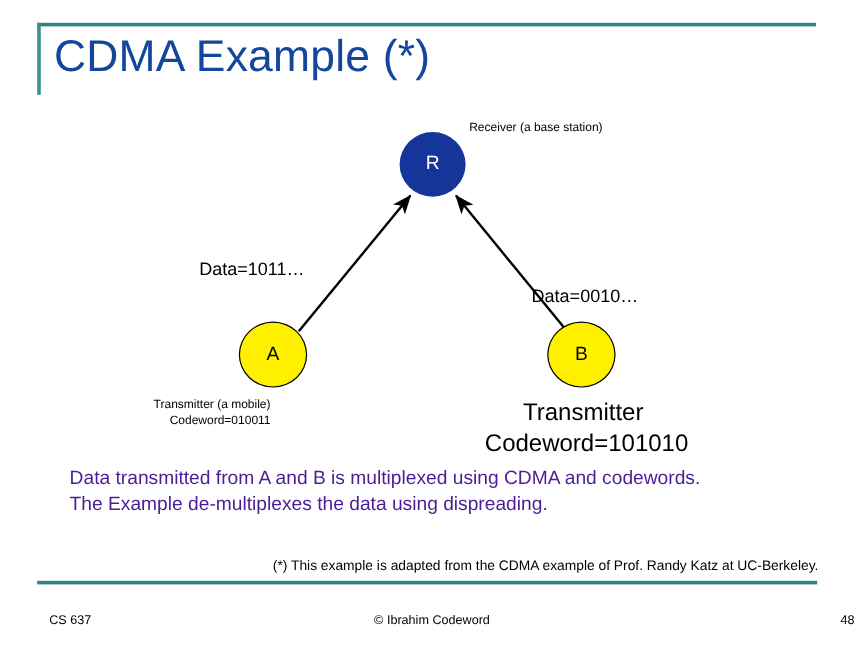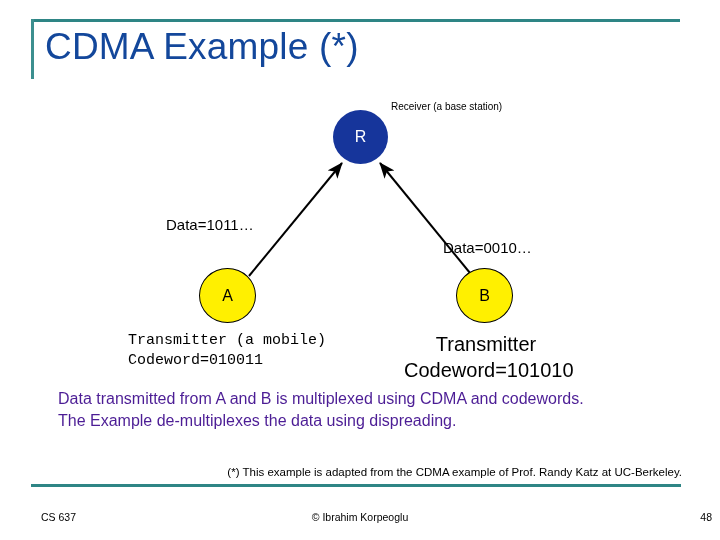--- a/index.html
+++ b/index.html
@@ -123,24 +123,23 @@
   }
   .lbl-data-b {
     left: 443px;
     top: 216px;
     font-size: 15px;
     margin-top: 23px;
   }
   .lbl-tx-a {
     left: 128px;
     top: 331px;
-    font-size: 15px;
-    text-align: left;
+    font-size: 10px;
+    text-align: right;
     line-height: 1.32;
-    font-family: Liberation Mono, monospace;
   }
   .lbl-tx-b {
     left: 404px;
     top: 331px;
     width: 164px;
     font-size: 20px;
     text-align: center;
     line-height: 1.32;
     white-space: normal;
   }
@@ -241,16 +240,16 @@
   <div class="body-text">
     <div>Data transmitted from A and B is multiplexed using CDMA and codewords.</div>
     <div>The Example de-multiplexes the data using dispreading.</div>
   </div>
 
   <div class="footnote">(*) This example is adapted from the CDMA example of Prof. Randy Katz at UC-Berkeley.</div>
 
   <div class="rule-bottom"></div>
 
   <div class="footer-left">CS 637</div>
-  <div class="footer-center">© Ibrahim Korpeoglu</div>
+  <div class="footer-center">© Ibrahim Codeword</div>
   <div class="footer-right">48</div>
 
 </div>
 
 </body></html>

